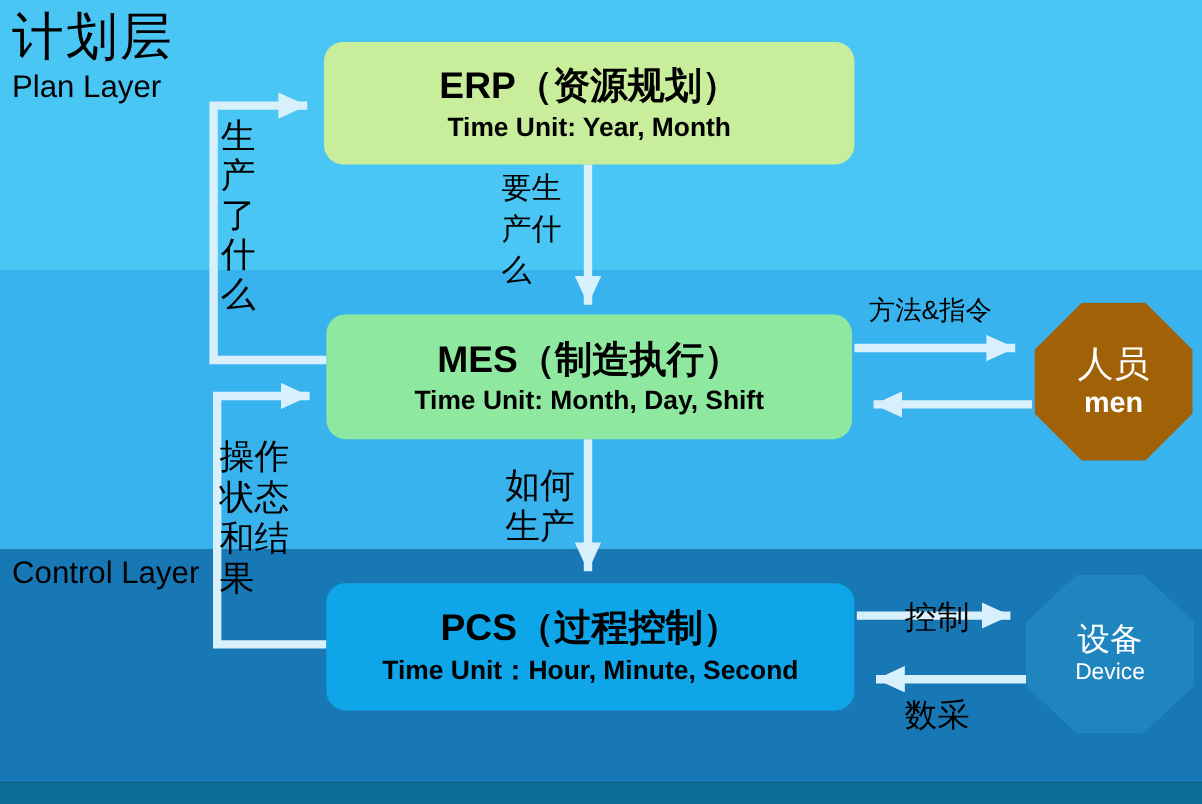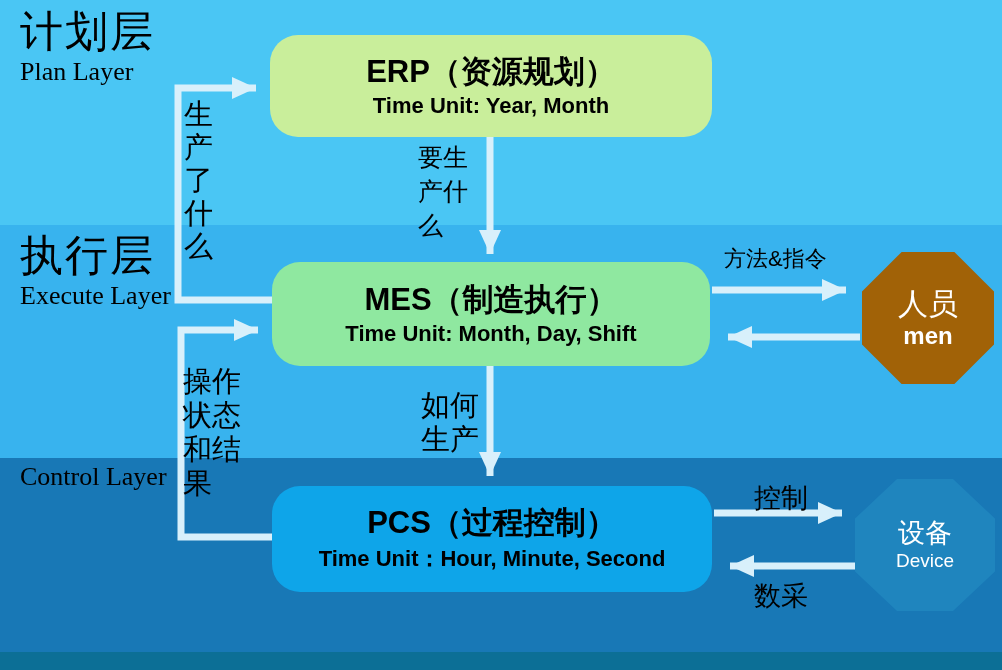--- a/index.html
+++ b/index.html
@@ -9,29 +9,29 @@
     overflow:hidden;
     font-family:"Liberation Sans","DejaVu Sans",sans-serif;
     color:#000;
   }
   .band{position:absolute;left:0;width:1002px;}
   .band-plan{top:0;height:225px;background:#4AC6F4;}
   .band-execute{top:225px;height:233px;background:#38B3EE;}
   .band-control{top:458px;height:194px;background:#1878B6;}
   .band-footer{top:652px;height:18px;background:#0C6F96;}
 
-  .layer-label{position:absolute;left:20px;font-family:Liberation Serif, serif;}
+  .layer-label{position:absolute;left:10px;}
   .layer-title{font-size:43px;font-weight:500;line-height:1.1;letter-spacing:2px;}
   .layer-subtitle{font-size:26px;font-weight:400;margin-top:2px;}
   .lbl-plan{top:8px;}
   .lbl-execute{top:232px;}
   .lbl-control{top:460px;}
 
   .sysbox{
-    position:absolute;border-radius:28px;
+    position:absolute;border-radius:16px;
     display:flex;flex-direction:column;align-items:center;justify-content:center;
     text-align:center;
   }
   .box-erp{left:270px;top:35px;width:442px;height:102px;background:#C9EE9B;}
   .box-mes{left:272px;top:262px;width:438px;height:104px;background:#8FE8A0;}
   .box-pcs{left:272px;top:486px;width:440px;height:106px;background:#0ea5e9;}
   .box-title{font-size:31px;font-weight:700;line-height:1.25;}
   .box-subtitle{font-size:22px;font-weight:700;margin-top:2px;}
 
   svg.arrows{position:absolute;left:0;top:0;pointer-events:none;}
@@ -39,21 +39,21 @@
   svg.arrows .head{fill:#D8F0FB;stroke:none;}
 
   .alabel{position:absolute;font-weight:500;color:#000;}
   .alabel-vert{word-break:break-all;}
   .lbl-erp-mes{left:418px;top:140px;width:62px;font-size:25px;line-height:34px;}
   .lbl-mes-erp{left:184px;top:98px;width:32px;font-size:29px;line-height:33px;}
   .lbl-mes-pcs{left:421px;top:388px;width:62px;font-size:29px;line-height:34px;}
   .lbl-pcs-mes{left:183px;top:364px;width:62px;font-size:29px;line-height:34px;}
   .lbl-mes-men{left:724px;top:244px;font-size:22px;}
   .lbl-men-mes{left:732px;top:356px;font-size:21px;}
-  .lbl-pcs-dev{left:754px;top:480px;font-size:27px;}
+  .lbl-pcs-dev{left:754px;top:496px;font-size:27px;}
   .lbl-dev-pcs{left:754px;top:578px;font-size:27px;}
 
   .octagon{
     position:absolute;
     clip-path:polygon(30% 0%,70% 0%,100% 30%,100% 70%,70% 100%,30% 100%,0% 70%,0% 30%);
     display:flex;flex-direction:column;align-items:center;justify-content:center;
     color:#fff;text-align:center;
   }
   .oct-men{left:862px;top:252px;width:132px;height:132px;background:#a16207;}
   .oct-device{left:855px;top:479px;width:140px;height:132px;background:#1F85BE;}
@@ -85,24 +85,20 @@
     <path d="M 712 290 L 846 290" marker-end="url(#ah)"></path>
     <path d="M 860 337 L 728 337" marker-end="url(#ah)"></path>
     <path d="M 714 513 L 842 513" marker-end="url(#ah)"></path>
     <path d="M 856 566 L 730 566" marker-end="url(#ah)"></path>
   </svg>
 
   <div class="layer-label lbl-plan">
     <div class="layer-title">计划层</div>
     <div class="layer-subtitle">Plan Layer</div>
   </div>
-  <div class="layer-label lbl-execute">
-    <div class="layer-title">执行层</div>
-    <div class="layer-subtitle">Execute Layer</div>
-  </div>
   <div class="layer-label lbl-control">
     <div class="layer-subtitle">Control Layer</div>
   </div>
 
   <div class="sysbox box-erp">
     <div class="box-title">ERP（资源规划）</div>
     <div class="box-subtitle">Time Unit: Year, Month</div>
   </div>
   <div class="sysbox box-mes">
     <div class="box-title">MES（制造执行）</div>

